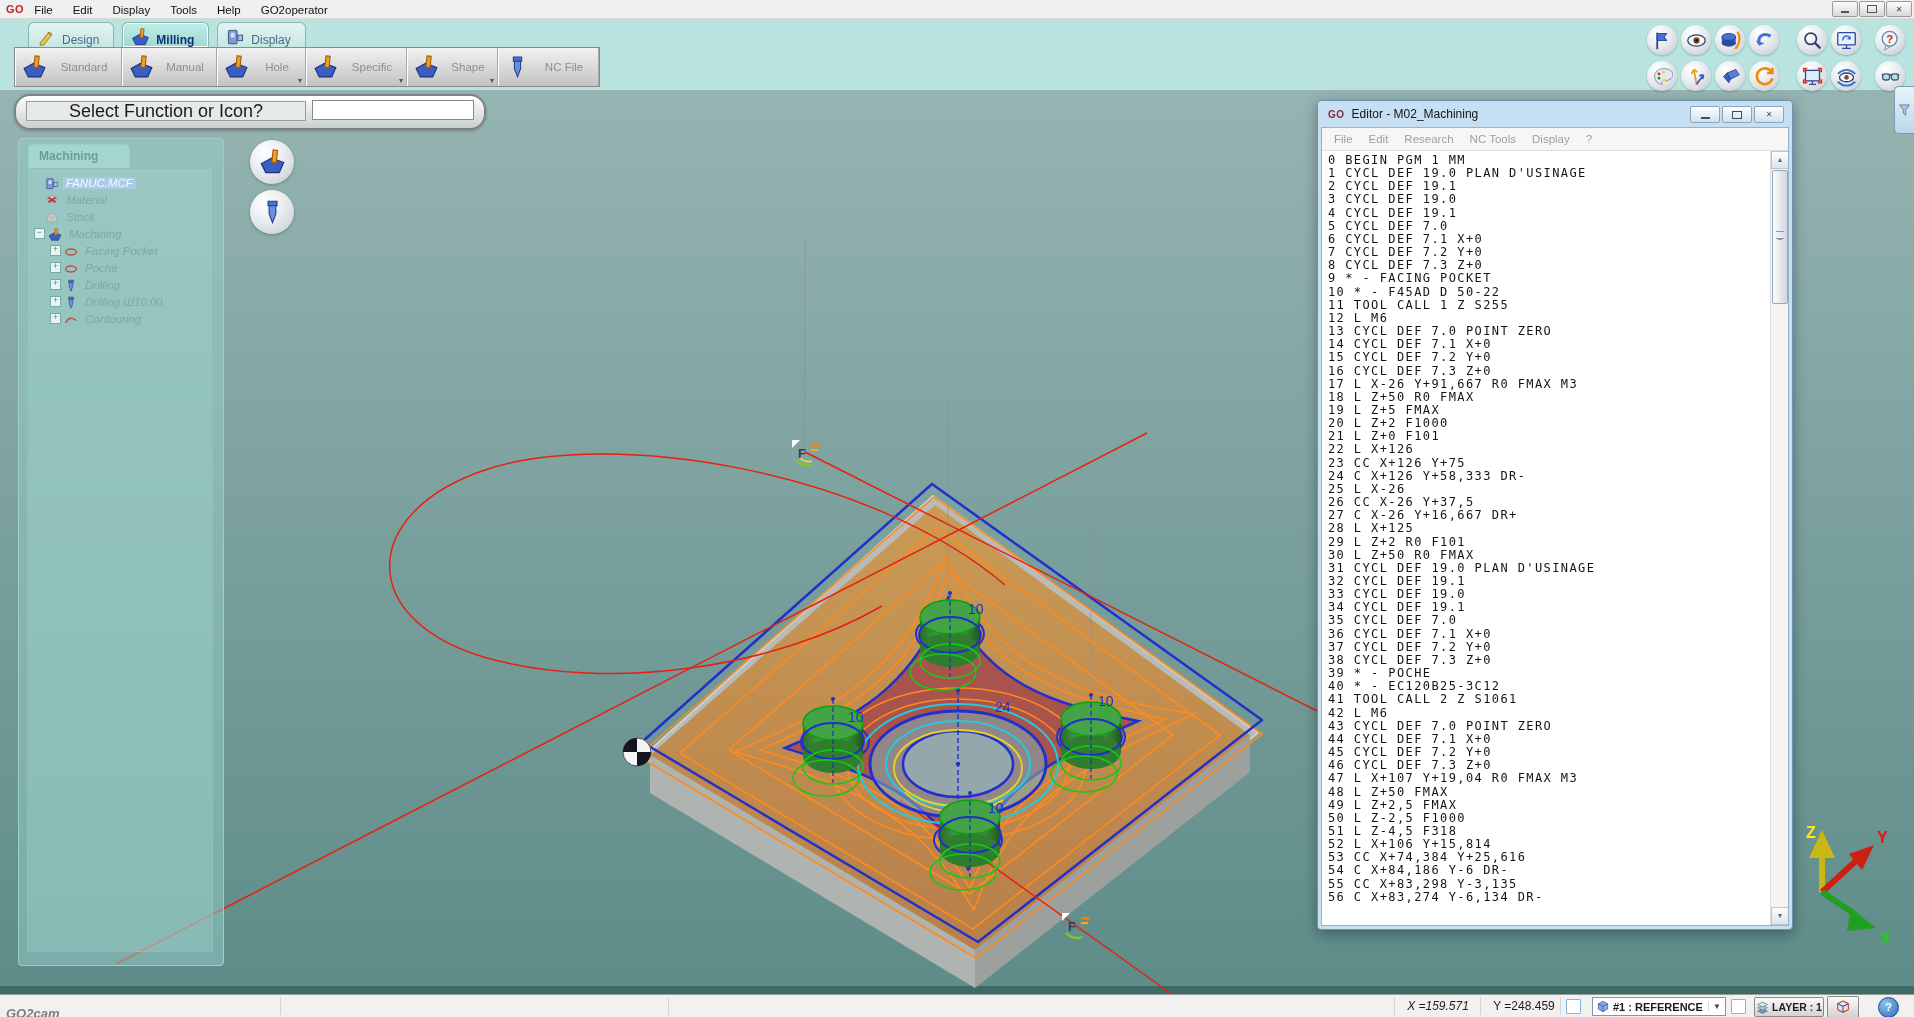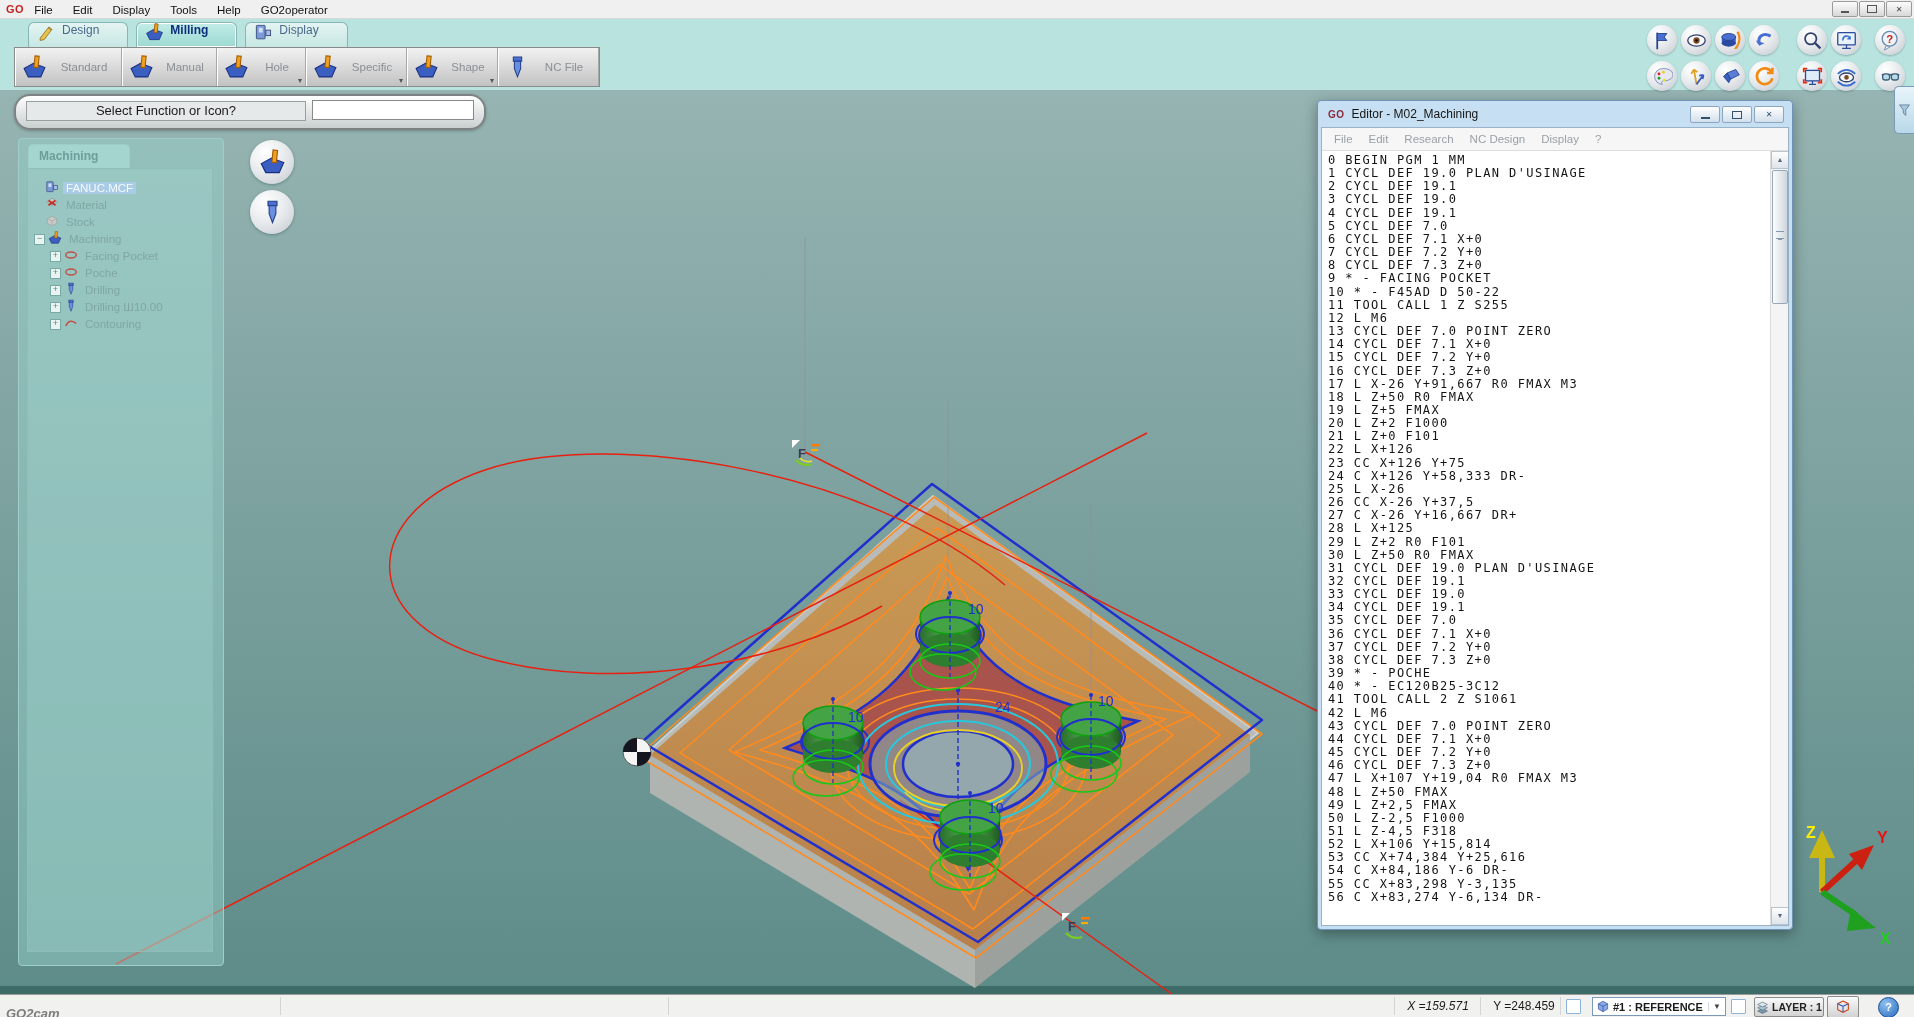--- a/index.html
+++ b/index.html
@@ -12,21 +12,21 @@
   #go-logo{font-weight:bold;font-size:11px;color:#c22222;margin:0 10px 0 6px;letter-spacing:.5px;}
   .mi{font-size:11.5px;color:#111;margin-right:20px;cursor:default;}
   #winctl{position:absolute;right:2px;top:1px;display:flex;gap:1px;}
   .wbtn{width:24px;height:14px;background:linear-gradient(#fcfcfc,#d8d8d8);border:1px solid #9a9a9a;
         border-radius:2px;display:flex;align-items:center;justify-content:center;font-size:8px;color:#444;}
   .wbtn .bar{width:8px;height:2px;background:#555;margin-top:6px;}
   .wbtn .box{width:8px;height:6px;border:1.5px solid #555;}
   
   #ribbon{position:absolute;left:0;top:18px;width:1914px;height:72px;background:#b9e3df;z-index:20;}
   #tabs{position:absolute;left:28px;top:4px;display:flex;gap:8px;}
-  .tab{height:24px;padding:0 28px 0 8px;display:flex;align-items:flex-start;gap:6px;
+  .tab{height:24px;padding:0 14px 0 8px;display:flex;align-items:flex-end;gap:6px;
        border:1px solid #86b7b2;border-bottom:none;border-radius:6px 6px 0 0;
        background:linear-gradient(#e4f4f2,#c6e7e3);font-size:12px;color:#4a6a8a;}
   .tab.active{background:linear-gradient(#c2ece7,#9cd9d2);color:#0e2f7a;font-weight:bold;box-shadow:0 0 0 1px #fff inset;}
   .tab .ic{width:19px;height:19px;}
   #toolbar{position:absolute;left:14px;top:29px;height:38px;display:flex;
            border:1px solid #8a8a8a;background:linear-gradient(#f2f2f2,#c2c2c2);}
   .tbtn{position:relative;height:100%;display:flex;align-items:center;border-right:1px solid #a8a8a8;
         box-shadow:1px 0 0 #fff inset;}
   .tbtn .ic{width:25px;height:25px;margin-left:7px;}
   .tbtn .lbl{flex:1;text-align:center;font-size:11.5px;color:#8a8f94;}
@@ -41,35 +41,35 @@
   .circ.m1{margin-left:4px;} .circ.m2{margin-left:18px;} .circ.m3{margin-left:14px;}
   #filterbtn{position:absolute;right:0;top:86px;width:19px;height:46px;z-index:21;
              background:linear-gradient(#e8f4fa,#b8d8e8);border:1px solid #7a9ab8;border-right:none;
              border-radius:5px 0 0 5px;display:flex;align-items:center;justify-content:center;}
   #filterbtn .ic{width:15px;height:15px;}
   
   #promptbar{position:absolute;left:14px;top:94px;width:468px;height:32px;z-index:15;
              border:2px solid #7d8282;border-radius:16px;background:linear-gradient(#ffffff,#c9cfcf);
              box-shadow:0 1px 3px rgba(0,0,0,.25);}
   #promptlabel{position:absolute;left:10px;top:5px;width:278px;height:18px;background:#e6e9e9;
-               border:1px solid #9a9e9e;font-size:13px;color:#1a1a1a;text-align:center;line-height:18px;}
+               border:1px solid #9a9e9e;font-size:18px;color:#1a1a1a;text-align:center;line-height:18px;}
   #promptinput{position:absolute;right:10px;top:4px;width:152px;height:18px;background:#fff;
                border:1px solid #888;font-size:12px;padding:0 4px;outline:none;}
   
   #sidepanel{position:absolute;left:18px;top:138px;width:204px;height:826px;z-index:10;
              background:rgba(150,206,200,.50);border:1px solid #9fcec9;border-radius:4px;}
   #sidetab{position:absolute;left:10px;top:-24px;width:100px;height:23px;
            background:rgba(168,216,210,.85);border:1px solid #9fcec9;border-bottom:none;
            border-radius:5px 5px 0 0;font-size:12px;font-weight:bold;color:#6d9e9a;
            line-height:23px;text-indent:10px;}
   #sidepanelwrap{position:absolute;left:18px;top:162px;width:204px;height:802px;z-index:10;}
   #sideinner{position:absolute;left:9px;top:6px;width:184px;height:782px;border:1px solid #8fbeba;
              background:rgba(170,218,212,.30);}
   #tree{position:absolute;left:6px;top:8px;right:2px;}
-  .trow{height:17px;display:flex;align-items:flex-end;font-size:11.5px;color:#7fa7a3;white-space:nowrap;}
+  .trow{height:17px;display:flex;align-items:flex-start;font-size:11.5px;color:#7fa7a3;white-space:nowrap;font-style:italic;}
   .trow .exp{width:9px;height:9px;border:1px solid #7aa8a4;background:#e8f4f2;color:#5a8a86;
              font-size:9px;line-height:7px;text-align:center;margin-right:3px;flex:0 0 auto;}
   .trow .noexp{width:11px;flex:0 0 auto;}
   .trow .ic{width:14px;height:14px;margin-right:4px;flex:0 0 auto;}
   .trow .lbl{padding:0 3px;}
   .trow .lbl.sel{background:#aacbe6;color:#f4fafd;}
   .d2{padding-left:16px;}
   
   .sidecirc{position:absolute;left:250px;width:44px;height:44px;border-radius:50%;border:none;z-index:11;
             background:radial-gradient(circle at 35% 28%,#ffffff 0%,#e6e9ec 50%,#c4c9ce 100%);
@@ -657,21 +657,21 @@
           <span class="box"></span>
         </span>
       <span class="ebtn">✕</span>
     </span>
   </div>
   <div id="ed-body">
     <div id="ed-menu">
         <span class="emi">File</span>
         <span class="emi">Edit</span>
         <span class="emi">Research</span>
-        <span class="emi">NC Design</span>
+        <span class="emi">NC Tools</span>
         <span class="emi">Display</span>
         <span class="emi">?</span>
       </div>
     <div id="ed-content">
       <pre id="nc-code">0 BEGIN PGM 1 MM
 1 CYCL DEF 19.0 PLAN D'USINAGE
 2 CYCL DEF 19.1
 3 CYCL DEF 19.0
 4 CYCL DEF 19.1
 5 CYCL DEF 7.0

